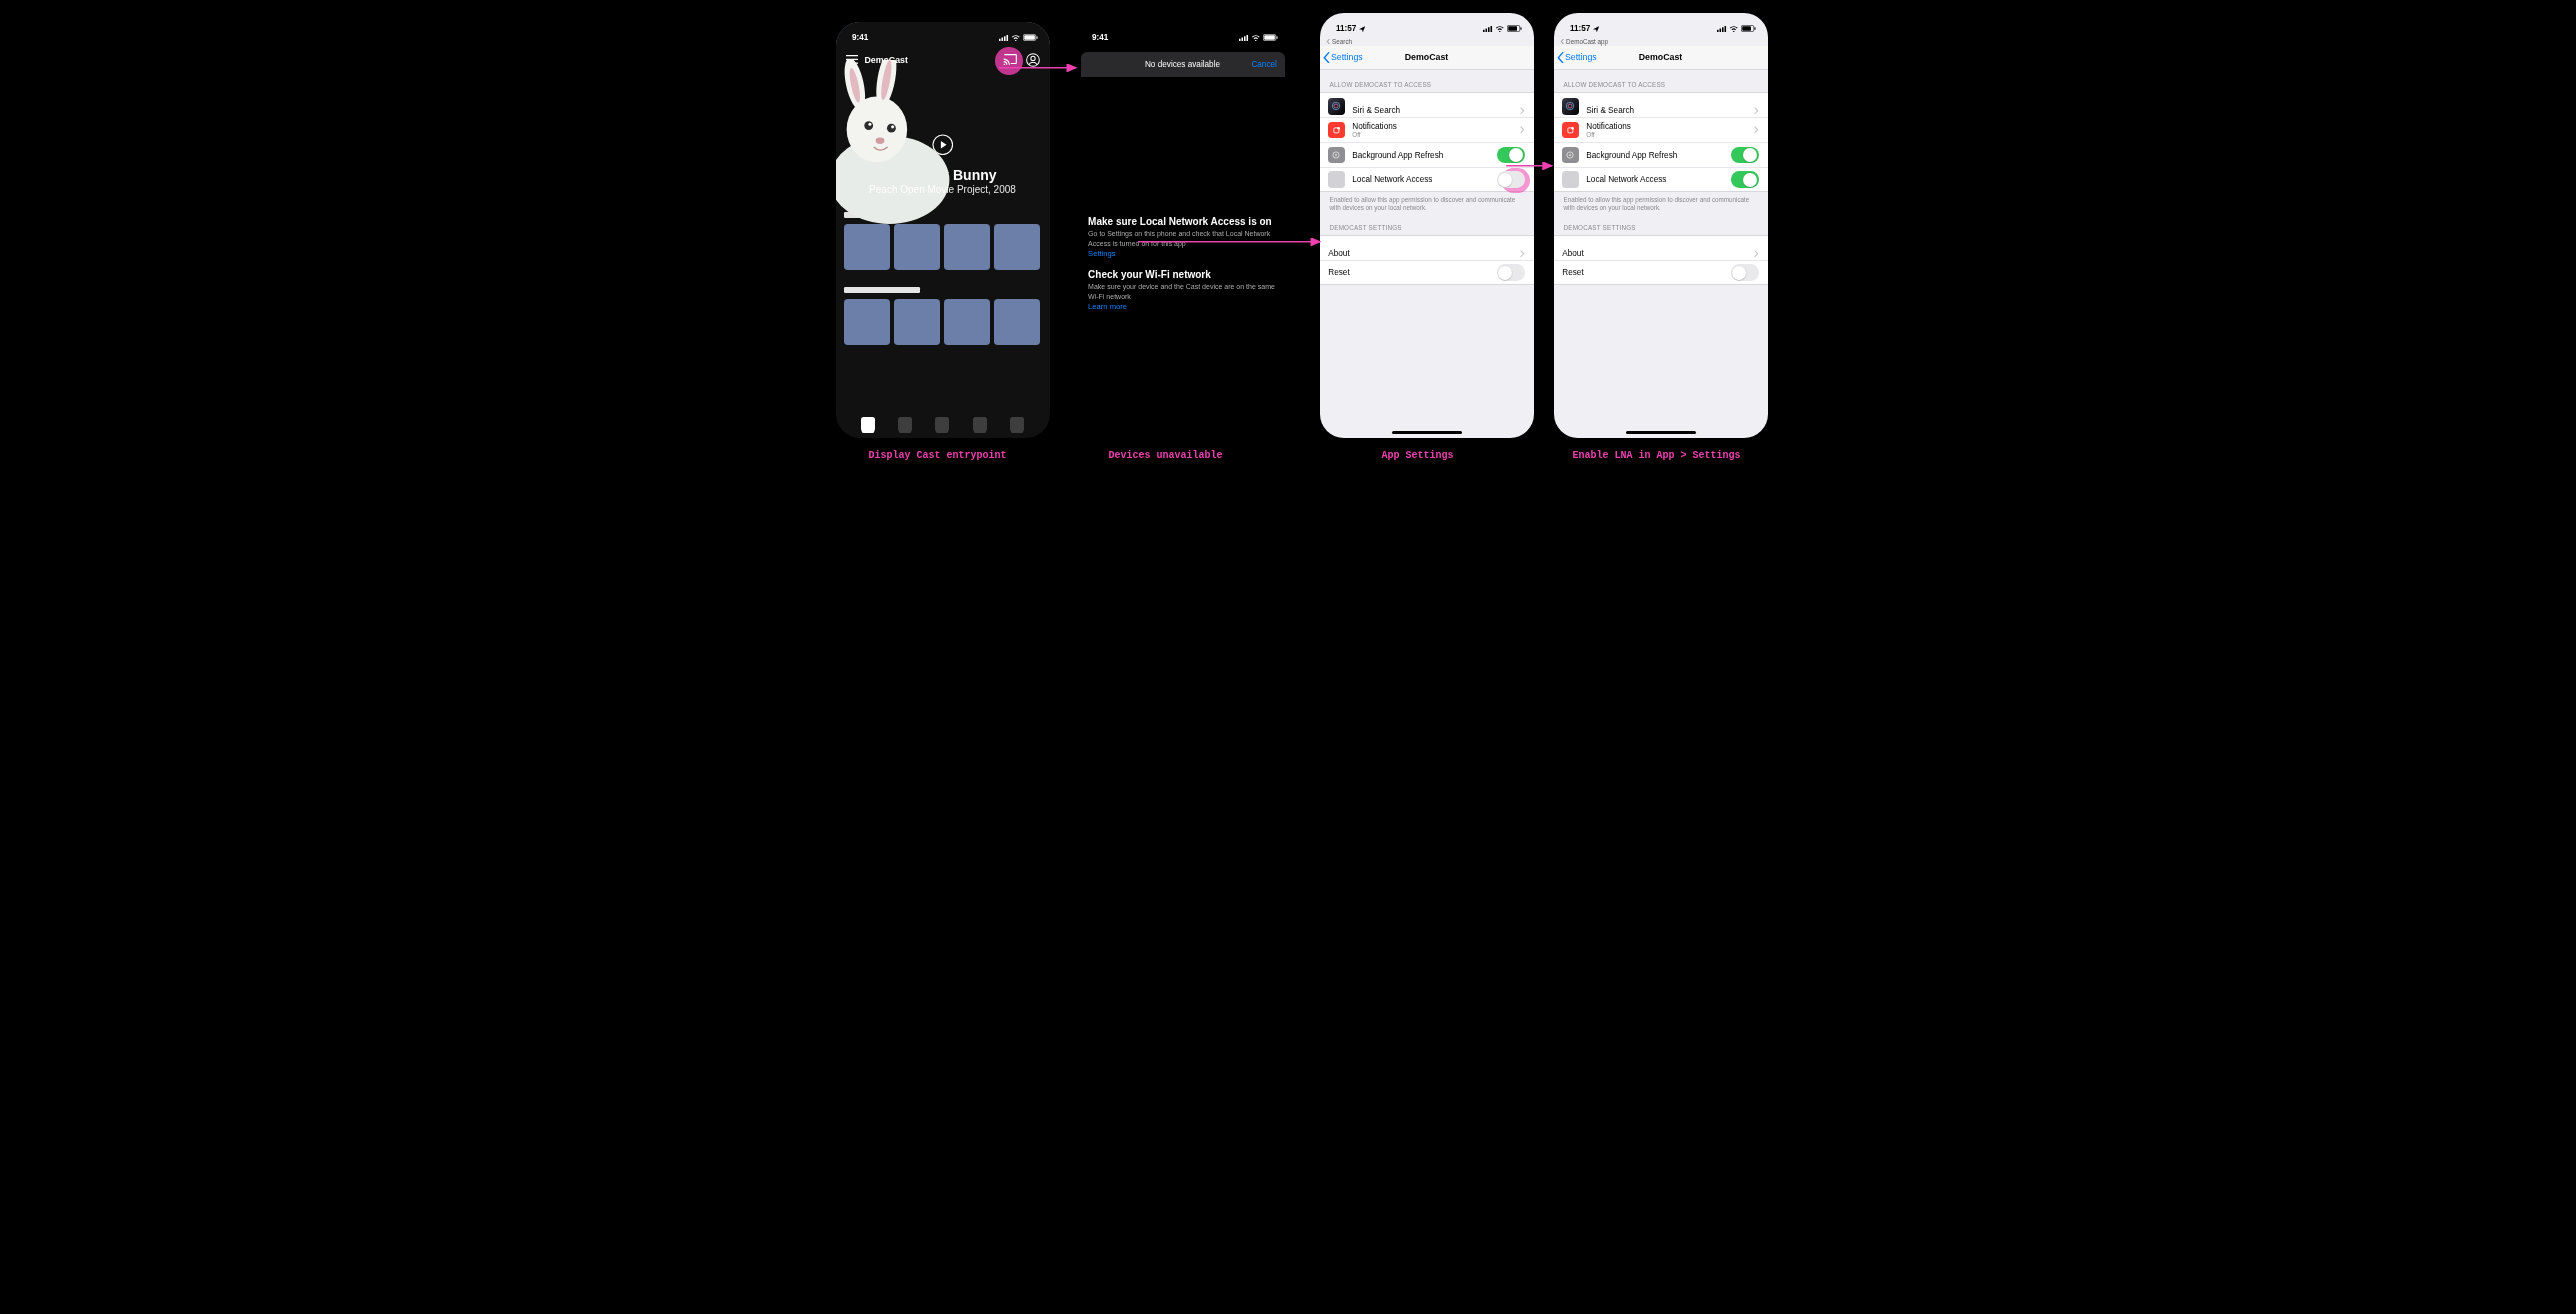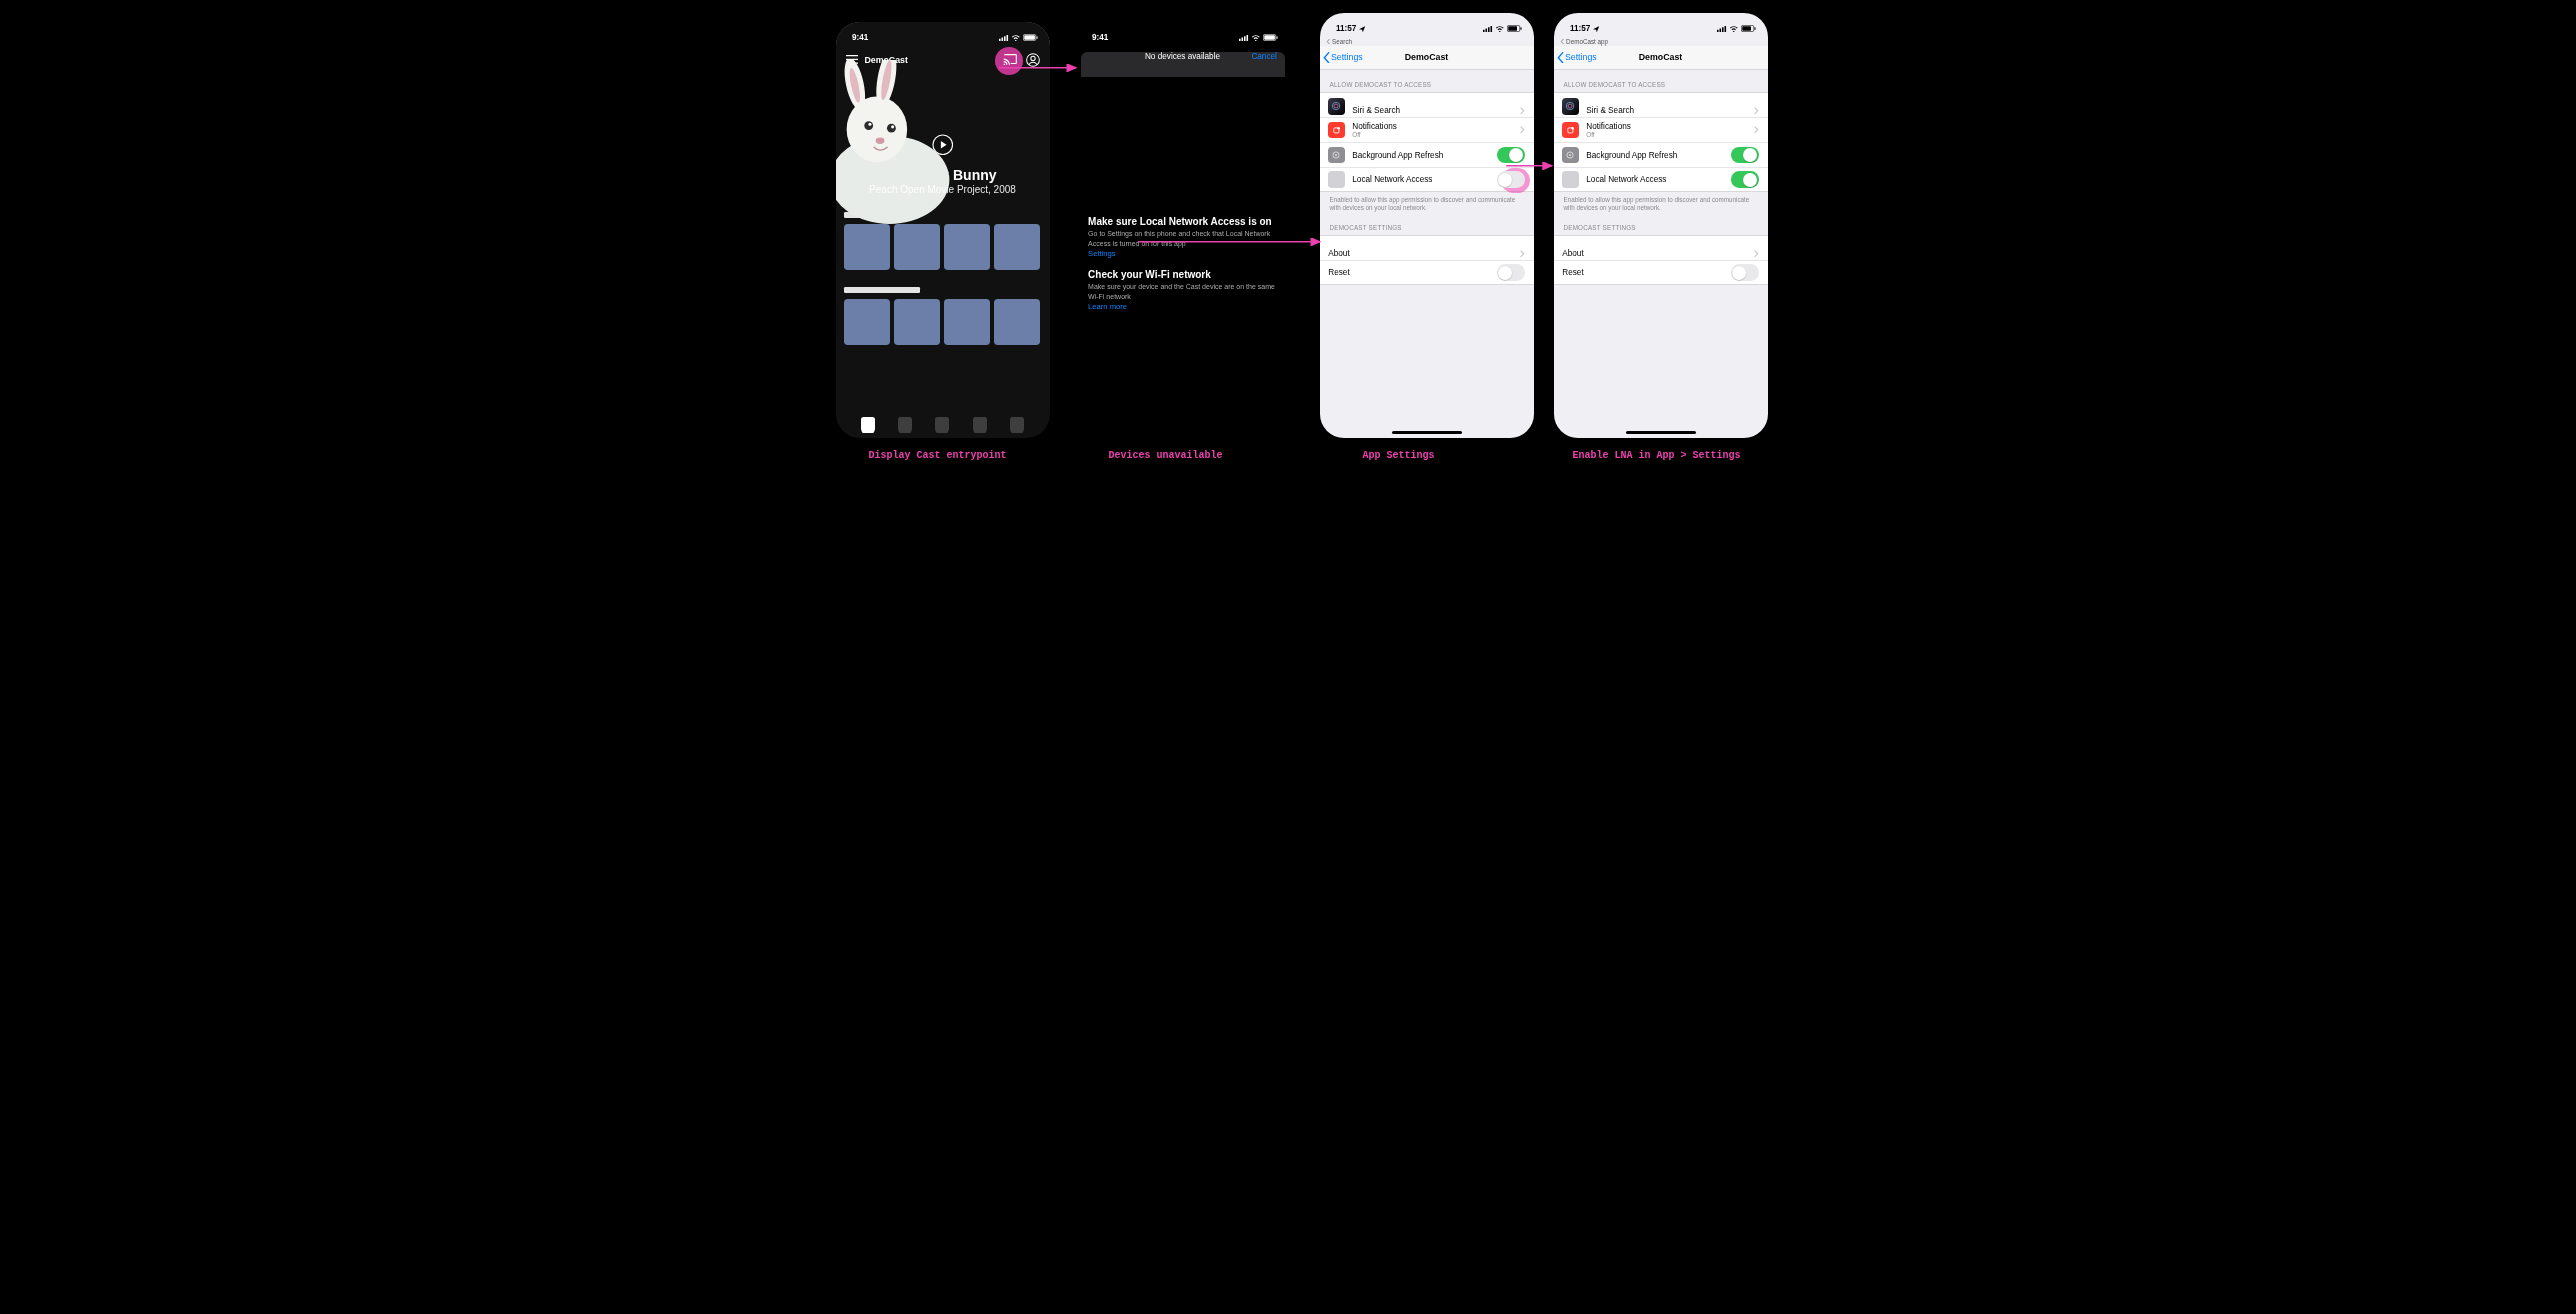--- a/index.html
+++ b/index.html
@@ -61,21 +61,21 @@
   .shelf-title { width:76px; height:6.3px; background:#e5e5e5; border-radius:1.3px; margin:11.4px 0 6.3px;}
   .shelf-row { display:flex; gap:3.8px; overflow:hidden;}
   .tile { width:46px; height:46px; background:#6b7fa8; border-radius:3.8px; flex:0 0 46px;}
   .tabbar { position:absolute; bottom:6.3px; left:0; right:0; display:flex; justify-content:space-around; padding:0 14px;}
   .tab { width:14px; height:14px; background:#3e3e3e; border-radius:2.5px;}
   .tab.active { background:#fff; box-shadow:0 2.5px 0 -0.6px #fff;}
   .tab:not(.active){ box-shadow:0 2.5px 0 -0.6px #3e3e3e;}
 
   
   #screen2 { top: 21.5px; left: 273px; background:#000; height:416px;}
-  .sheet-header { margin:5px 5px 0; background:#2a2a2c; border-radius:6.3px 6.3px 0 0; height:25px; display:flex; align-items:flex-start; justify-content:center; position:relative; font-size:8.2px; font-weight:500;}
+  .sheet-header { margin:5px 5px 0; background:#2a2a2c; border-radius:6.3px 6.3px 0 0; height:25px; display:flex; align-items:center; justify-content:center; position:relative; font-size:8.2px; font-weight:500;}
   .sheet-cancel { position:absolute; right:7.6px; color:#0a84ff; font-weight:400;}
   .tips { padding: 0 12.6px; margin-top: 139px; font-size:7.6px;}
   .tip { margin-bottom:11.4px; }
   .tip h4 { font-size:10px; font-weight:600; margin-bottom:2.5px;}
   .tip p  { font-size:7px; color:#aaa; line-height:1.4;}
   .tip a.link { color:#0a84ff; font-size:7.6px; }
   .settings-halo { display:inline-block; position:relative; }
   .settings-halo::before { content:""; position:absolute; inset:-3.8px -5px; background:rgba(236,64,175,0.6); border-radius:50%; z-index:-1;}
 
   
@@ -98,21 +98,21 @@
   .ios-switch::after { content:""; position:absolute; top:1.3px; width:14px; height:14px; border-radius:50%; background:#fff; box-shadow:0 0.6px 1.3px rgba(0,0,0,.3);}
   .ios-switch.on { background:#34c759;}
   .ios-switch.on::after { right:1.3px;}
   .ios-switch.off::after { left:1.3px;}
   .footer-note { font-size:6.3px; color:#8a8a8e; padding:3.8px 10px 0; line-height:1.35;}
   .lna-halo { position:absolute; width:29px; height:25px; border-radius:14px; background:rgba(236,64,175,0.55); right:3.8px; top:0;}
   .home-indicator { position:absolute; bottom:3.8px; left:50%; transform:translateX(-50%); width:70px; height:2.5px; border-radius:1.9px; background:#000;}
 
   
   .caption { position:absolute; top:450px; font-family: "Andale Mono","Courier New",monospace; font-size:10px; font-weight:700; color:#ec40af; white-space:nowrap;}
-  #cap1{ left:66px;} #cap2{ left:306px;} #cap3{ left:560px;} #cap4{ left:770px;}
+  #cap1{ left:66px;} #cap2{ left:306px;} #cap3{ left:579px;} #cap4{ left:770px;}
 
   
   svg.arrow { position:absolute; pointer-events:none; }
 
 </style>
 </head>
 <body>
 
 <div class="stage">
 

